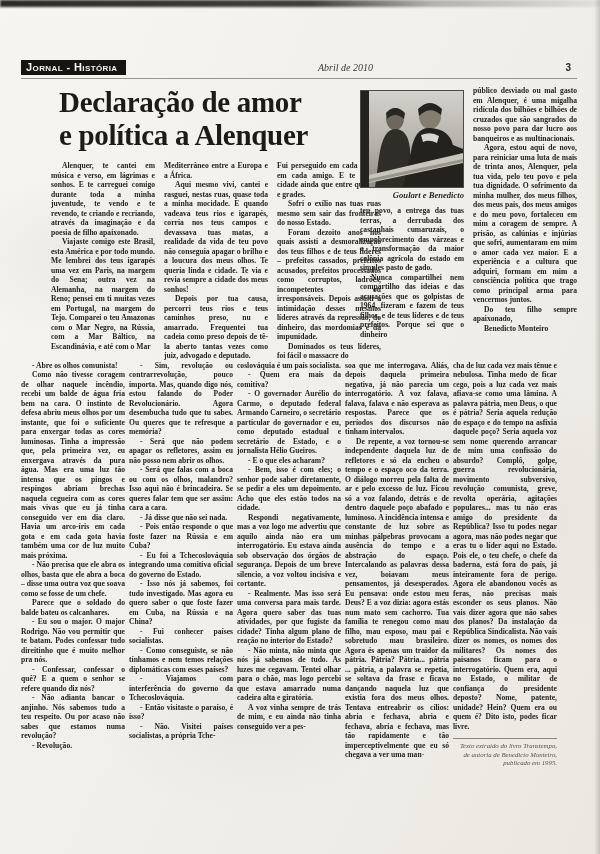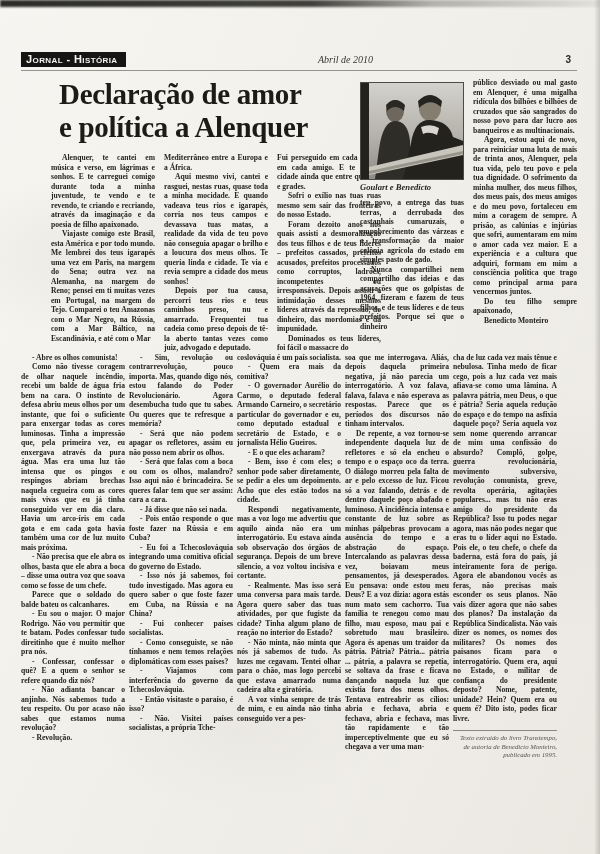--- a/index.html
+++ b/index.html
@@ -8,21 +8,21 @@
     background:
       radial-gradient(220px 120px at 15% 30%, rgba(120,115,105,0.07), transparent 70%),
       radial-gradient(300px 200px at 80% 60%, rgba(120,115,105,0.06), transparent 70%),
       radial-gradient(200px 120px at 40% 85%, rgba(120,115,105,0.05), transparent 70%),
       linear-gradient(115deg,#f7f5f1,#f0eee8 60%,#eae8e1);}
   .scan-top{position:absolute;top:0;left:0;width:100%;height:7px;
     background:linear-gradient(to right, rgba(15,15,12,0.88) 0%, rgba(15,15,12,0.78) 52%, rgba(15,15,12,0.28) 72%, rgba(15,15,12,0.06) 100%);
     filter:blur(1px);}
   .scan-right{position:absolute;right:0;top:0;bottom:0;width:6px;
     background:linear-gradient(to left, rgba(60,60,52,0.22), rgba(60,60,52,0));}
-  .content{position:absolute;left:21px;top:52px;width:556px;}
+  .content{position:absolute;left:21px;top:60px;width:556px;}
   
   .hdr{display:flex;align-items:center;}
   .brand{background:#161513;color:#f6f5f2;font-family:"Liberation Sans",sans-serif;
     font-weight:bold;font-variant:small-caps;font-size:11px;line-height:14px;
     padding:0 8px 1px 5px;letter-spacing:0.4px;}
   .hdr-date{flex:1;text-align:center;font-style:italic;font-size:10px;color:#3a3833;}
   .hdr-num{font-weight:bold;font-size:10px;color:#2c2a26;padding-right:6px;
     font-family:"Liberation Sans",sans-serif;}
   .hdr-rule{border-top:1px solid #96948d;margin-top:3px;}
   
@@ -34,21 +34,21 @@
   .a1{display:flex;gap:9px;margin-top:7px;}
   .a1-left{width:330px;flex:0 0 330px;}
   .headline{margin:0 0 9px 0;font-size:29px;line-height:33px;font-weight:bold;
     color:#1d1b17;letter-spacing:-0.3px;}
   .headline span{display:block;margin-left:38px;}
   .a1-cols{display:flex;gap:9px;margin-left:30px;}
   .photo-frame{width:102px;height:96px;border:1px solid #4d4b45;background:#b9b8b2;
     margin-top:4px;overflow:hidden;}
   .photo-frame svg{display:block;width:100%;height:100%;}
   .caption{font-style:italic;font-weight:bold;font-size:8.6px;line-height:11px;
-    text-align:left;color:#2b2924;margin:2px 0 5px 0;}
+    text-align:right;color:#2b2924;margin:2px 0 5px 0;}
   
   .a2-title{margin:15px 0 7px 0;font-style:italic;font-weight:normal;font-size:29px;
     line-height:33px;color:#34312b;letter-spacing:-0.2px;}
   .a2{display:flex;gap:4px;}
   .footnote{margin-top:7px;border-top:1px solid #8a8880;padding-top:3px;
     font-style:italic;font-size:6.8px;line-height:8.6px;color:#55524b;text-align:right;}
 </style>
 </head>
 <body>
 

